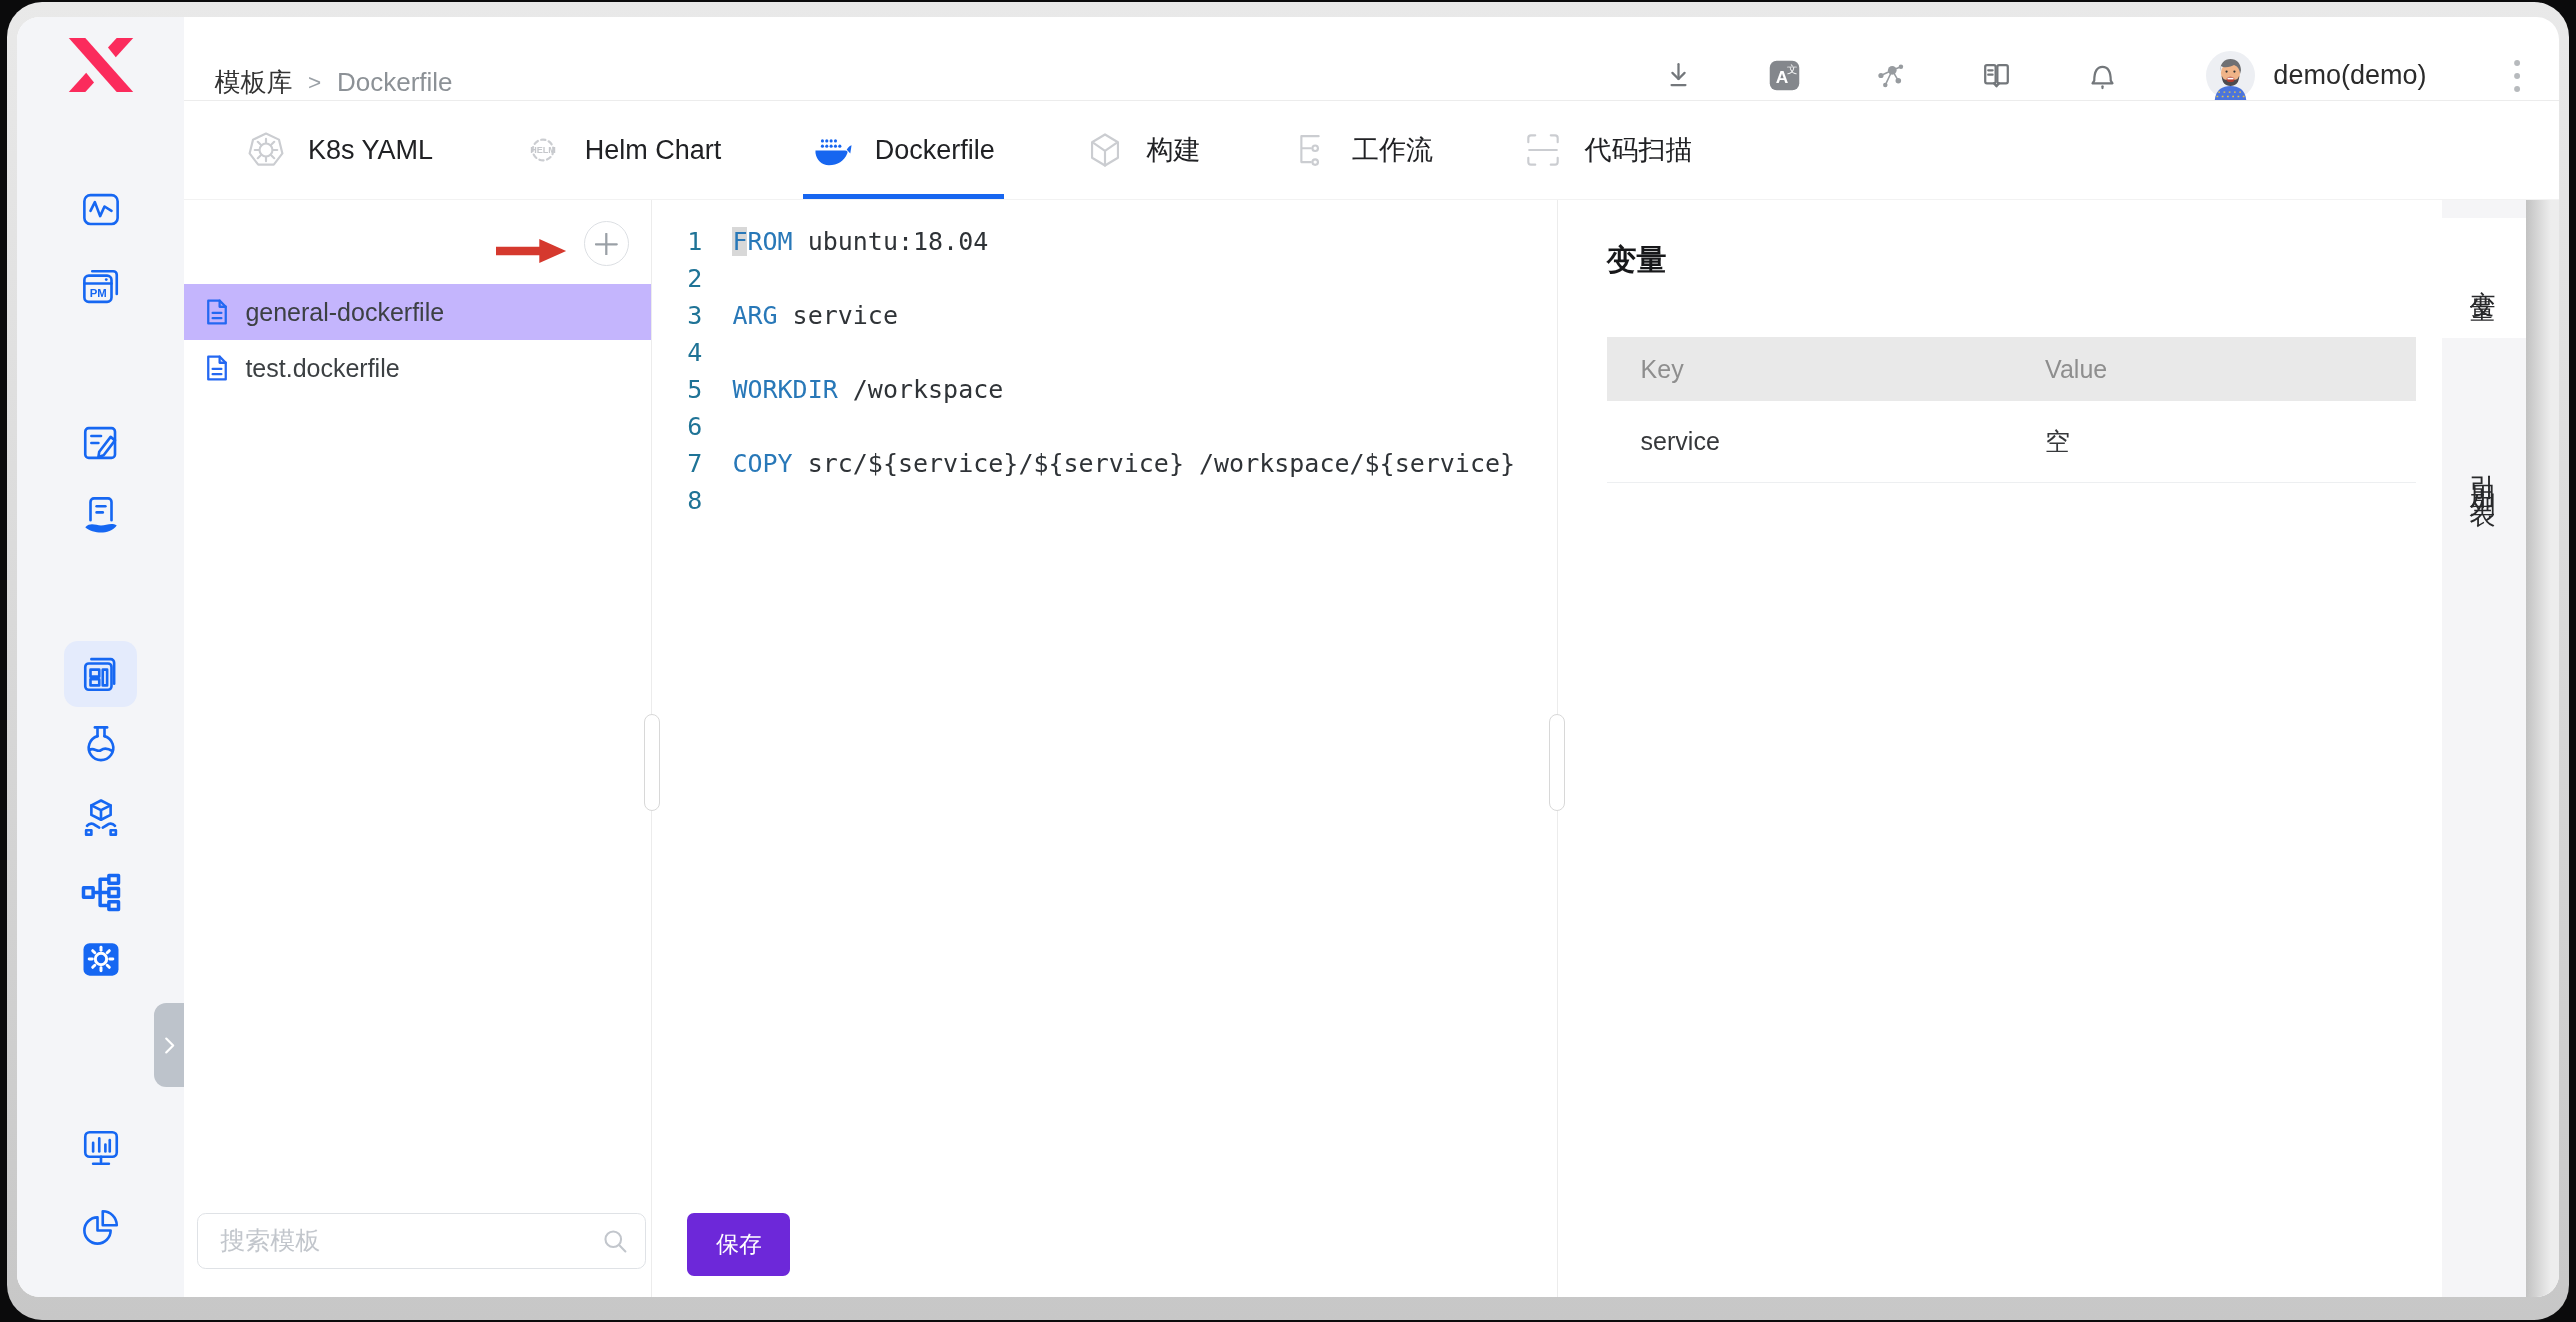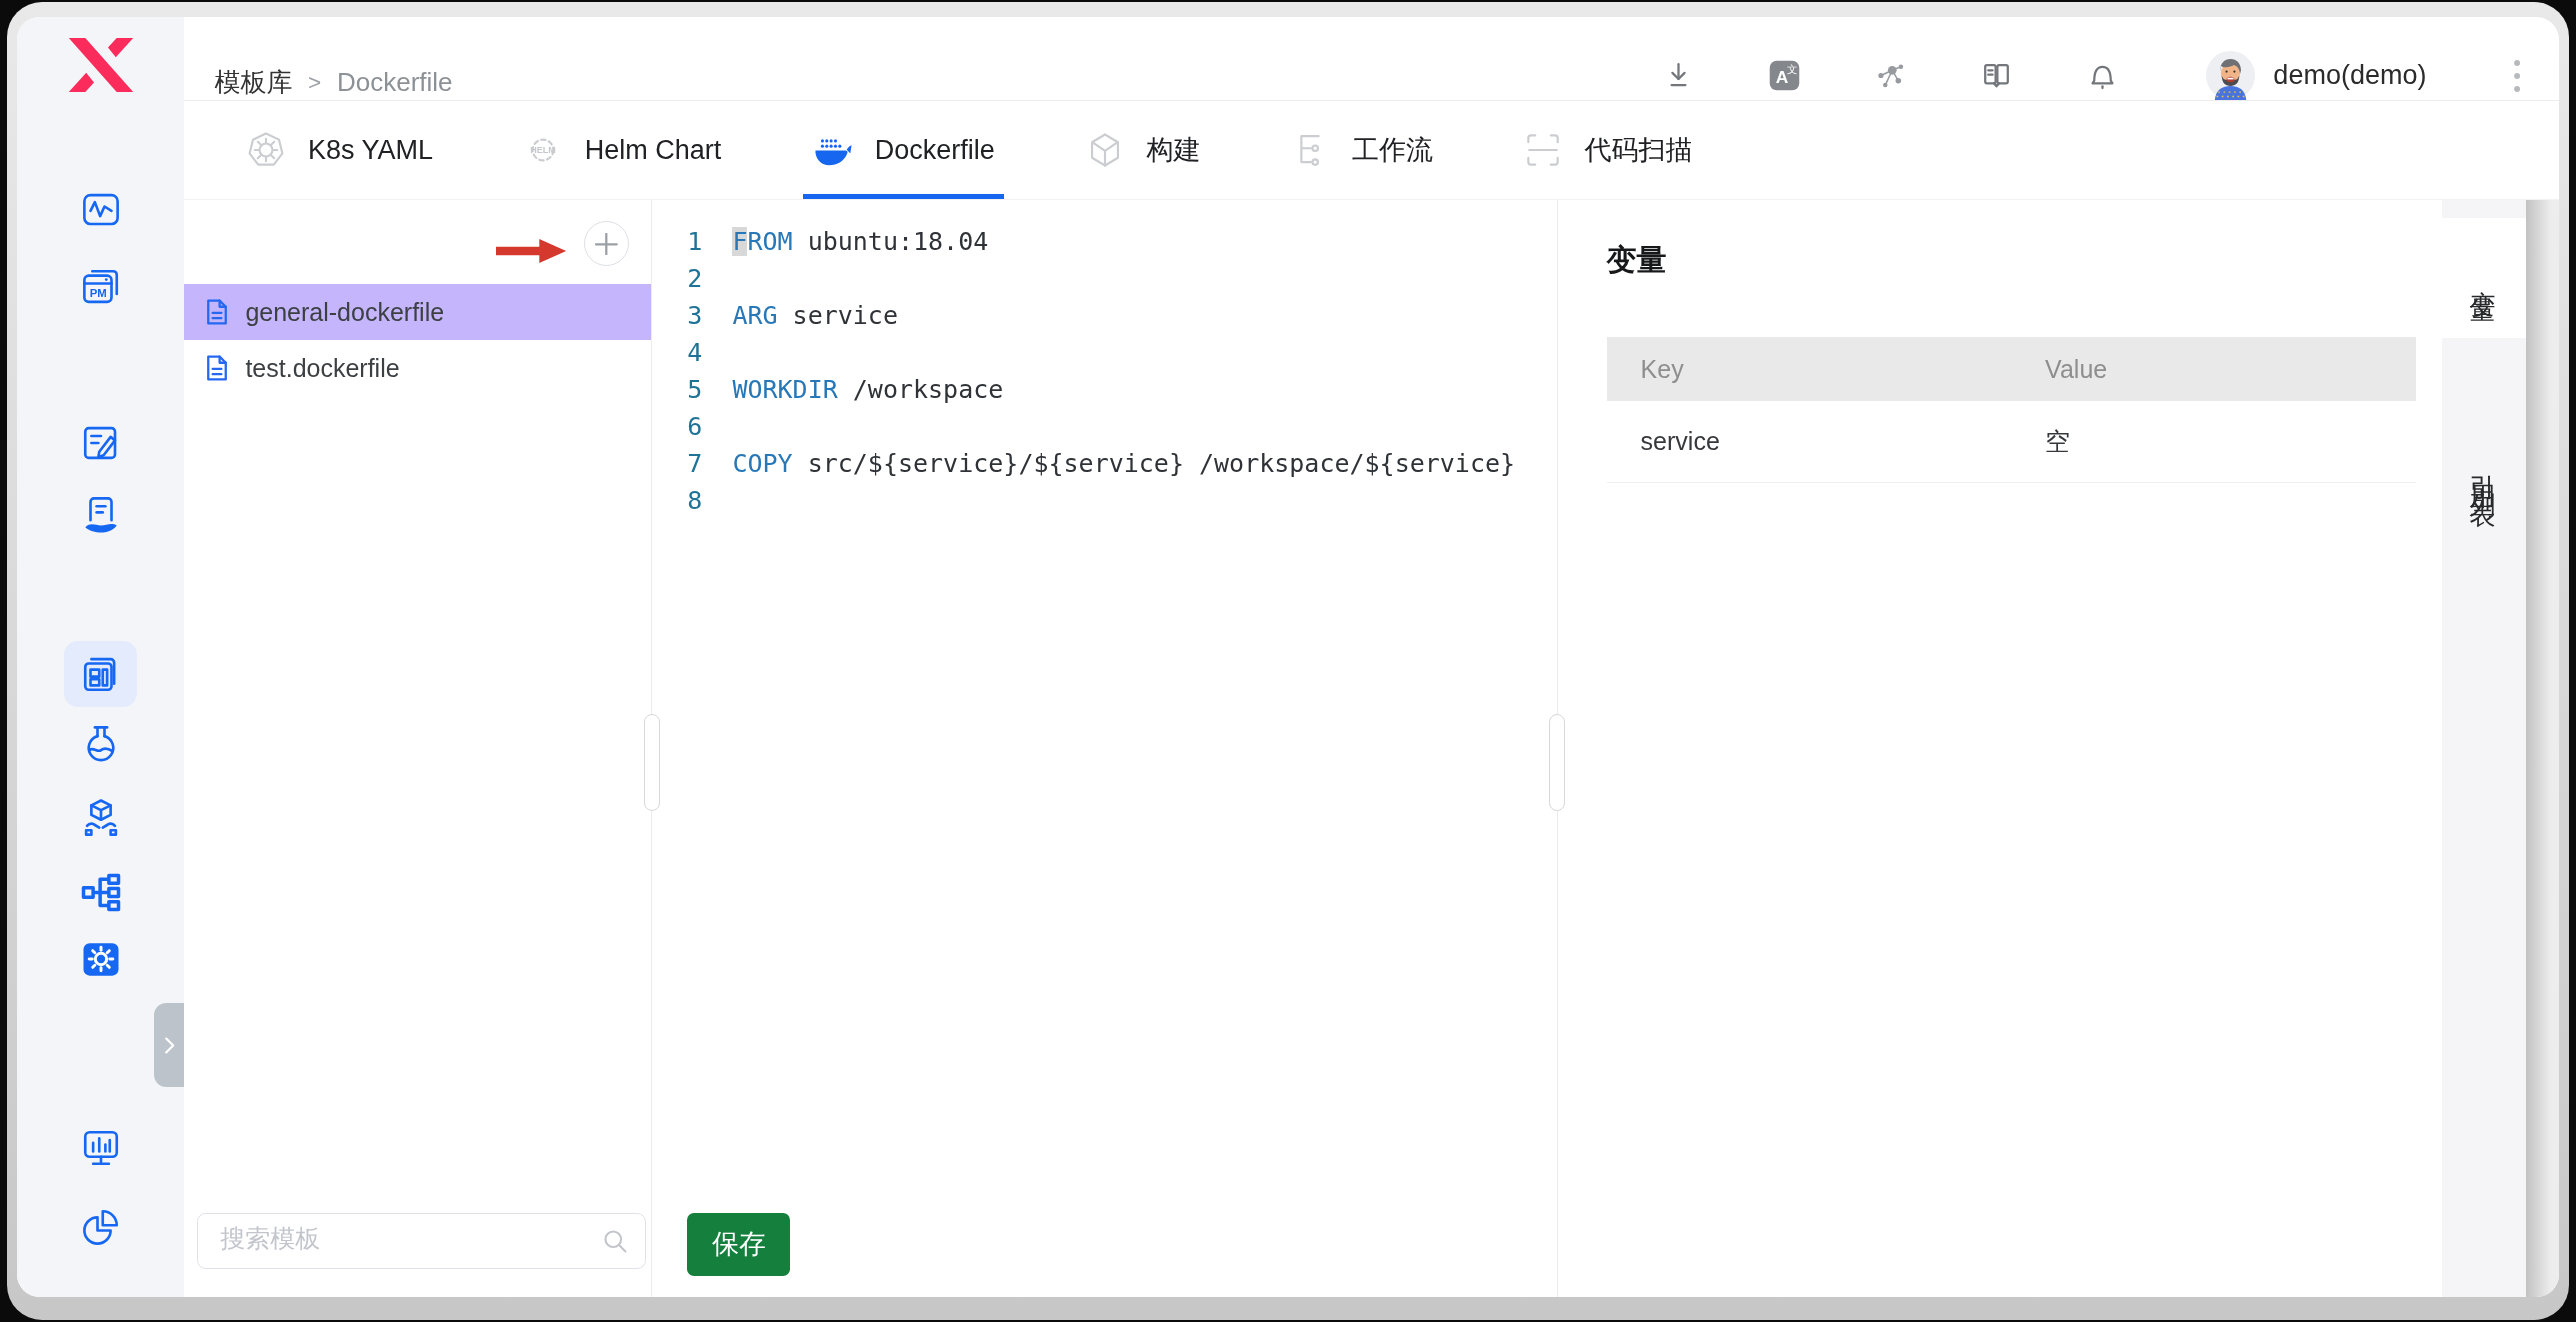--- a/index.html
+++ b/index.html
@@ -35,31 +35,31 @@
 
   
   .content{flex:1;display:flex;position:relative;min-height:0}
   .filepanel{width:468px;flex:none;border-right:1.7px solid #ececec;position:relative}
   .panel-head{height:84px;position:relative}
   .add-btn{position:absolute;right:22.6px;top:21px;width:45px;height:45px;border-radius:50%;border:1.7px solid #dcdfe3;background:#fff;display:flex;align-items:center;justify-content:center;cursor:pointer}
   .red-arrow{position:absolute;right:84px;top:38px;display:flex}
   .file-row{height:56px;display:flex;align-items:center;gap:14px;padding-left:19px;font-size:25px;color:#3c4043;cursor:pointer}
   .file-row.selected{background:#c4b5fd}
   .search-box{position:absolute;left:12.2px;right:5.2px;bottom:28px;height:56px;border:1.7px solid #dfe2e6;border-radius:8.7px;display:flex;align-items:center;background:#fff}
-  .search-box input{flex:1;border:none;outline:none;font-size:25px;padding-left:22.6px;color:#333;background:transparent;font-family:Liberation Mono, monospace;min-width:0}
+  .search-box input{flex:1;border:none;outline:none;font-size:25px;padding-left:22.6px;color:#333;background:transparent;font-family:Liberation Sans, sans-serif;min-width:0}
   .search-box input::placeholder{color:#c2c6cc}
   .search-box .mag{margin-right:17.4px;display:flex}
 
   .editor{flex:1;position:relative;border-right:1.7px solid #ececec;padding-top:22.6px;font-family:"DejaVu Sans Mono","Liberation Mono",monospace;min-width:0}
   .code-line{display:flex;height:37px;line-height:37px;font-size:25px}
   .gutter{width:50px;text-align:right;color:#1f7396;flex:none}
   .code{margin-left:30px;white-space:pre;color:#2f3337}
   .kw{color:#2878b8}
   .cursor-block{background:#d8d8d8}
-  .save-btn{position:absolute;left:35px;bottom:21px;width:103px;height:63px;background:#15803d;color:#fff;font-size:27px;border:none;border-radius:7px;font-family:"Liberation Sans",sans-serif;cursor:pointer}
+  .save-btn{position:absolute;left:35px;bottom:21px;width:103px;height:63px;background:#6d28d9;color:#fff;font-size:23px;border:none;border-radius:7px;font-family:"Liberation Sans",sans-serif;cursor:pointer}
 
   .rightpanel{width:884px;flex:none;padding:40px 0 0 49px}
   .rp-title{font-size:30px;font-weight:bold;color:#17181a}
   .var-table{width:809px;margin-top:56px;font-size:25px}
   .vt-head{display:flex;height:64px;background:#e9e9e9;align-items:center;color:#8e8e8e}
   .vt-cell{width:50%;padding-left:34px}
   .vt-row{display:flex;height:82px;align-items:center;color:#36383b;border-bottom:1.7px solid #edeff1}
 
   .vtabs{width:84px;flex:none;background:#f5f5f7;padding-top:17.4px;display:flex;flex-direction:column;align-items:center}
   .vtab{writing-mode:vertical-rl;letter-spacing:8.7px;font-size:26px;color:#28292b;display:flex;align-items:center;justify-content:center;cursor:pointer;width:84px}

